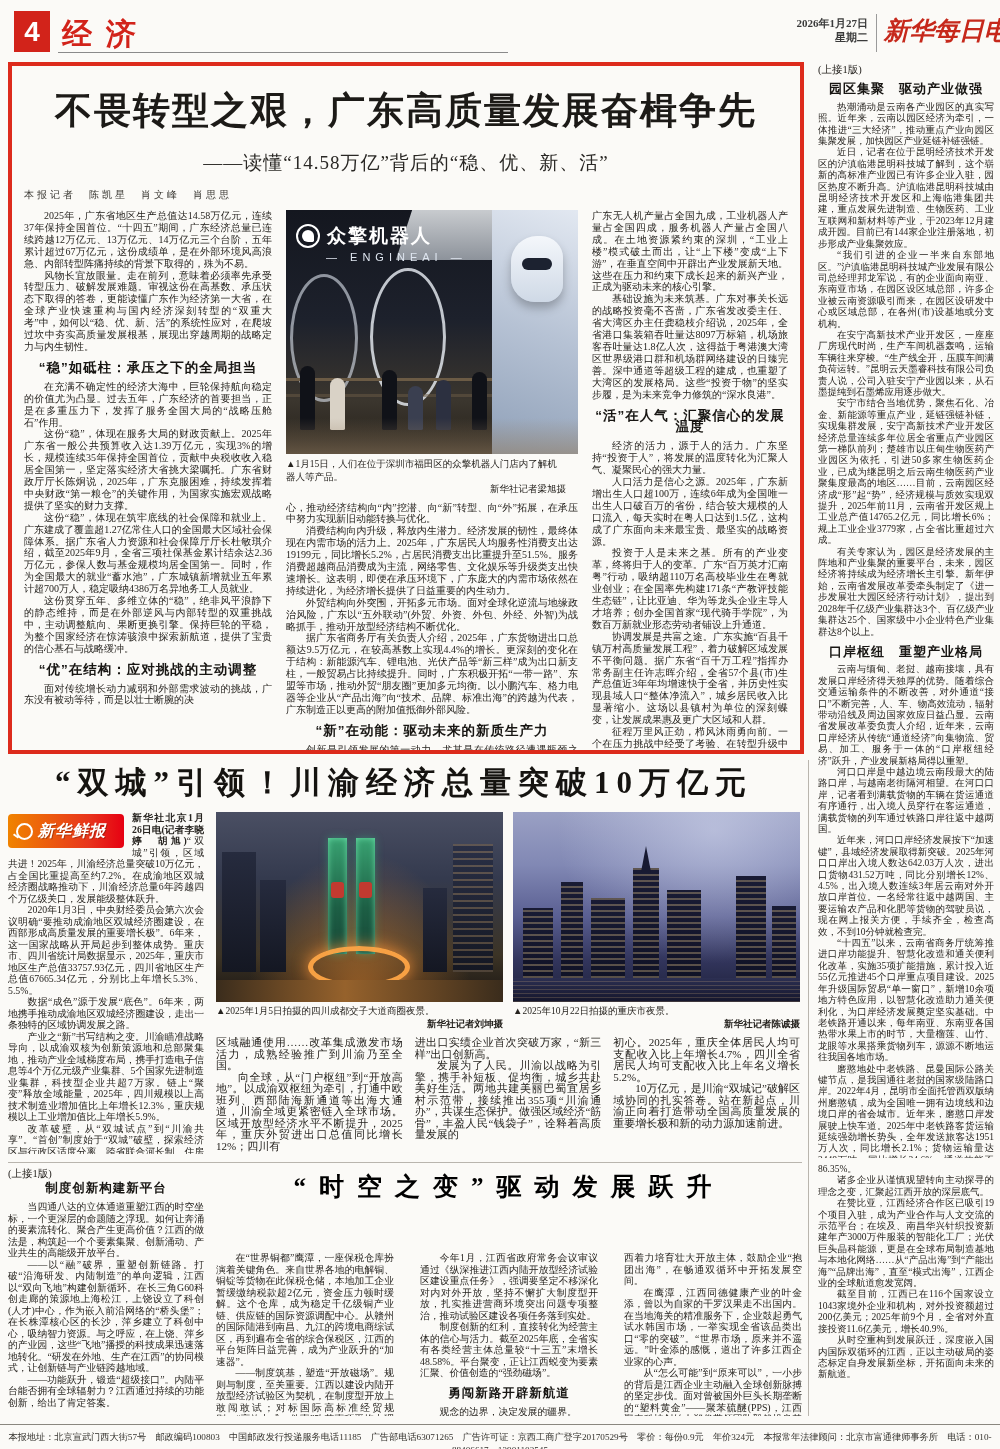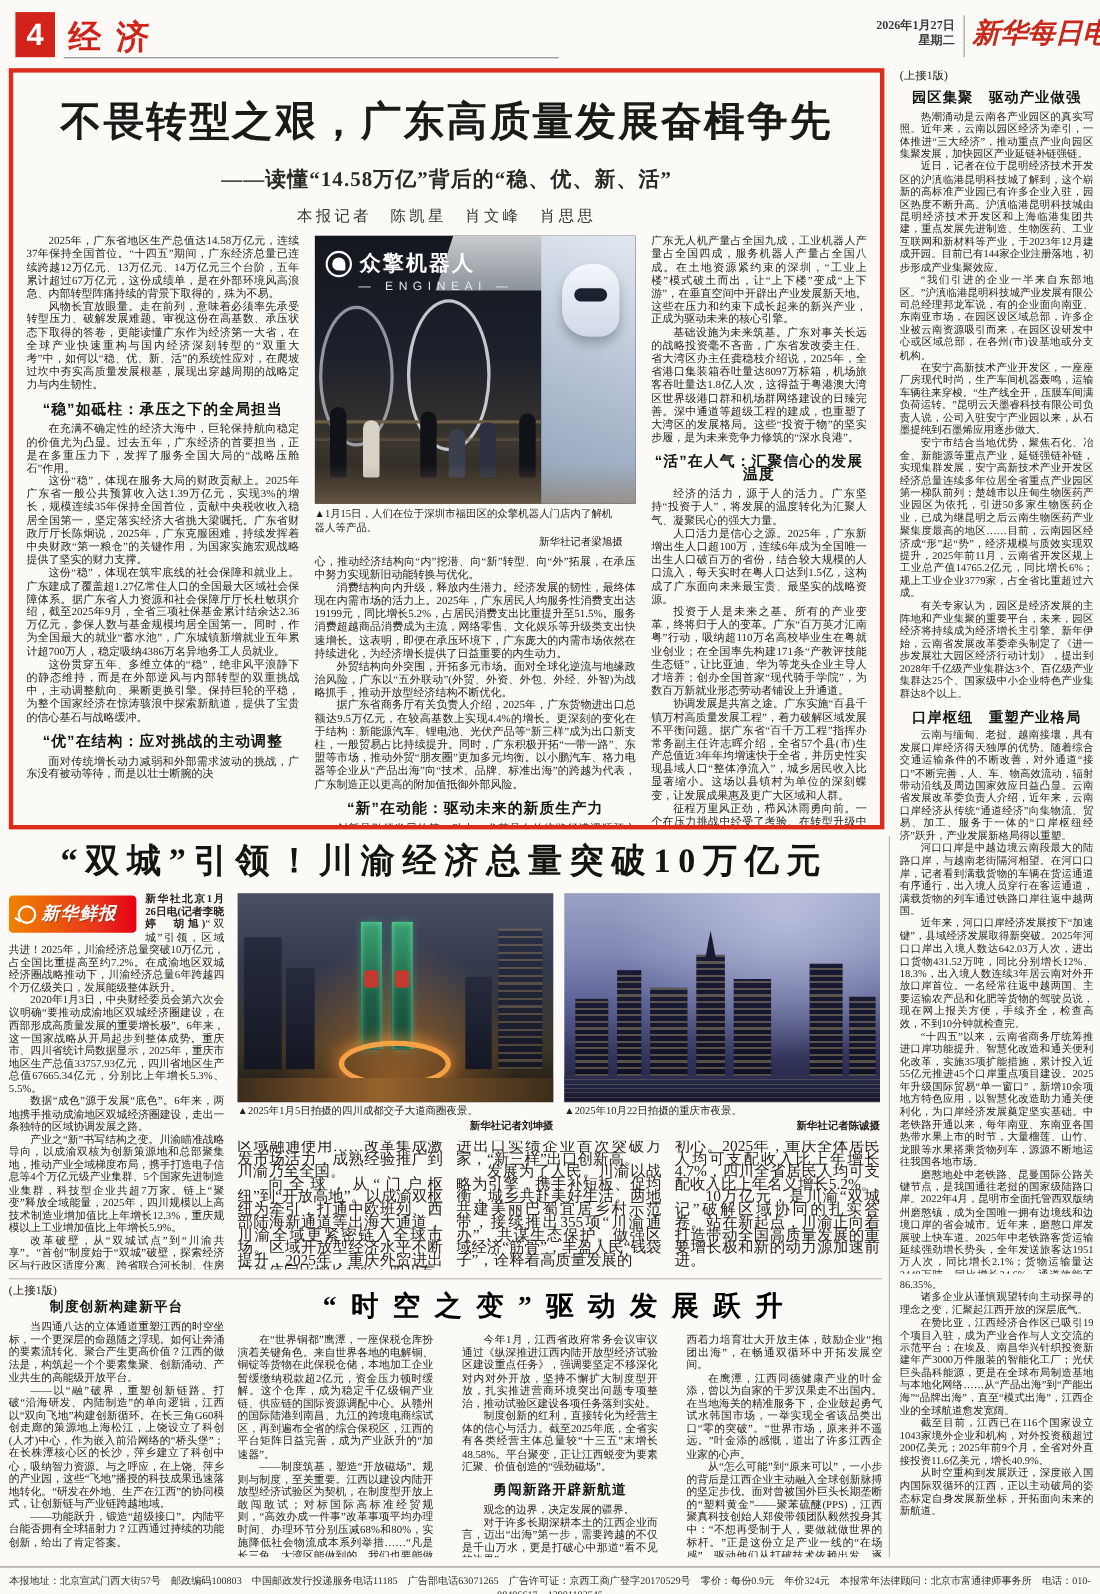--- a/index.html
+++ b/index.html
@@ -14,22 +14,22 @@
   .header-rule{position:absolute;left:58px;top:52px;width:450px;height:1px;background:#8a8a8a;}
   .date-block{position:absolute;left:720px;top:16px;width:148px;text-align:right;
           font-size:11px;line-height:14px;font-weight:bold;color:#3a3a3a;}
   .head-vline{position:absolute;left:876px;top:14px;width:1px;height:38px;background:#9a9a9a;}
   .masthead{position:absolute;left:884px;top:16px;width:112px;color:#c6281b;font-size:25px;font-weight:bold;
           font-style:italic;letter-spacing:0px;line-height:30px;white-space:nowrap;}
   
   .main-box{position:absolute;left:8px;top:62px;width:796px;height:692px;border:4px solid #dd2b1c;
           box-sizing:border-box;padding:6px 12px 26px 12px;overflow:hidden;background:#fbfaf7;}
   .lead-h1{margin:14px 0 0 0;text-align:center;font-size:37px;font-weight:bold;letter-spacing:2px;color:#1c1a17;}
-  .lead-h2{margin:14px 0 0 0;text-align:center;font-size:19px;font-weight:bold;letter-spacing:1px;color:#2a2825;}
-  .byline{margin:12px 0 8px 0;text-align:center;font-size:14px;letter-spacing:3px;color:#3a3833;}
+  .lead-h2{margin:14px 0 0 0;text-align:center;font-size:19px;font-weight:normal;letter-spacing:1px;color:#2a2825;}
+  .byline{margin:12px 0 8px 0;text-align:left;font-size:10px;letter-spacing:3px;color:#3a3833;}
   .cols{display:flex;gap:14px;height:546px;overflow:hidden;}
   .col{overflow:hidden;font-size:10px;line-height:11.9px;}
   .col.c1{flex:0 0 248px;}
   .col.c2{flex:0 0 292px;}
   .col.c3{flex:1;}
   .para{margin:0;text-indent:2em;text-align:justify;}
   .cont > p:first-child{text-indent:0;}
   .subhead{font-family:"Liberation Sans",sans-serif;font-size:13.5px;font-weight:bold;text-align:center;
           margin:9px 0 7px 0;color:#181613;letter-spacing:1px;}
   .subhead.small{font-size:12.5px;}
@@ -71,21 +71,21 @@
   
   .sc{position:absolute;left:8px;top:760px;width:792px;height:400px;overflow:hidden;}
   .sc-headline{margin:2px 0 8px 0;text-align:center;font-size:31px;font-weight:bold;letter-spacing:7px;color:#151310;}
   .sc-body{display:flex;gap:12px;height:342px;}
   .sc-col1{flex:0 0 196px;overflow:hidden;font-size:9.8px;line-height:11.5px;}
   .sc-right{flex:1;display:flex;flex-direction:column;}
   .sc-photos{display:flex;gap:10px;height:190px;}
   .sc-photos figure{flex:1;position:relative;overflow:hidden;}
   .sc-captions{display:flex;gap:10px;margin-top:3px;height:28px;font-size:9.5px;line-height:12.5px;}
   .sc-captions .capcell{flex:1;}
-  .sc-cols{display:flex;gap:12px;flex:1;overflow:hidden;font-size:14px;line-height:11.5px;margin-top:4px;}
+  .sc-cols{display:flex;gap:12px;flex:1;overflow:hidden;font-size:11px;line-height:11.5px;margin-top:4px;}
   .sc-cols > div{flex:1;overflow:hidden;}
   .xh-badge{float:left;width:116px;height:34px;margin:2px 8px 4px 0;border-radius:4px;position:relative;
       background:linear-gradient(90deg,#f08300,#e8341c 70%,#e60012);display:flex;align-items:center;gap:5px;
       padding-left:8px;box-sizing:border-box;}
   .xh-badge .badge-text{color:#fff;font-weight:bold;font-style:italic;font-size:16px;letter-spacing:1px;
       font-family:"Liberation Sans",sans-serif;text-shadow:1px 1px 0 rgba(120,30,0,.5);}
   .magnifier{width:13px;height:13px;border:2px solid #fff;border-radius:50%;position:relative;display:inline-block;}
   .magnifier::after{content:"";position:absolute;width:6px;height:2px;background:#fff;left:-5px;top:10px;
       transform:rotate(35deg);}
   .sc-dateline{font-weight:bold;}
@@ -129,21 +129,21 @@
   .cq-water{position:absolute;bottom:0;left:0;right:0;height:24px;
       background:repeating-linear-gradient(0deg,rgba(255,210,140,.18) 0 1px,rgba(20,21,42,0) 1px 4px),
       linear-gradient(180deg,#2c2f52,#14152a);}
   
   .h-divider{position:absolute;left:8px;top:1162px;width:794px;height:1px;background:#b9b5ae;}
   .bottom{position:absolute;left:8px;top:1168px;width:794px;height:248px;display:flex;gap:12px;overflow:hidden;}
   .b-col1{flex:0 0 196px;overflow:hidden;font-size:9.8px;line-height:11.5px;}
   .cont-note{font-size:10.5px;margin:0 0 3px 0;color:#26231f;}
   .b-main{flex:1;display:flex;flex-direction:column;overflow:hidden;}
   .b-headline{margin:2px 0 10px 0;text-align:center;font-size:25px;font-weight:bold;letter-spacing:13px;color:#000000;white-space:nowrap;}
-  .b-cols{display:flex;gap:26px;flex:1;overflow:hidden;font-size:9.8px;line-height:11.5px;}
+  .b-cols{display:flex;gap:26px;flex:1;overflow:hidden;font-size:9.8px;line-height:11.5px;margin-top:39px;}
   .b-cols > div{flex:1;overflow:hidden;}
   
   .v-divider{position:absolute;left:808px;top:760px;width:1px;height:656px;background:#b9b5ae;}
   .sidebar{position:absolute;left:818px;top:64px;width:176px;height:1094px;overflow:hidden;
       font-size:9.5px;line-height:11.4px;}
   .sidebar .subhead{font-size:13px;margin:8px 0 7px 0;}
   .sidebar-tail{position:absolute;left:818px;top:1164px;width:176px;height:252px;overflow:hidden;
       font-size:9.5px;line-height:11.4px;}
   
   .footer{position:absolute;left:0;right:0;top:1424px;border-top:1px solid #8a877f;padding-top:6px;
@@ -358,21 +358,21 @@
         <p class="para">近日，记者在位于昆明经济技术开发区的沪滇临港昆明科技城了解到，这个崭新的高标准产业园已有许多企业入驻，园区热度不断升高。沪滇临港昆明科技城由昆明经济技术开发区和上海临港集团共建，重点发展先进制造、生物医药、工业互联网和新材料等产业，于2023年12月建成开园。目前已有144家企业注册落地，初步形成产业集聚效应。</p>
         <p class="para">“我们引进的企业一半来自东部地区。”沪滇临港昆明科技城产业发展有限公司总经理邦龙军说，有的企业面向南亚、东南亚市场，在园区设区域总部，许多企业被云南资源吸引而来，在园区设研发中心或区域总部，在各州(市)设基地或分支机构。</p>
         <p class="para">在安宁高新技术产业开发区，一座座厂房现代时尚，生产车间机器轰鸣，运输车辆往来穿梭。“生产线全开，压膜车间满负荷运转。”昆明云天墨睿科技有限公司负责人说，公司入驻安宁产业园以来，从石墨提纯到石墨烯应用逐步做大。</p>
         <p class="para">安宁市结合当地优势，聚焦石化、冶金、新能源等重点产业，延链强链补链，实现集群发展，安宁高新技术产业开发区经济总量连续多年位居全省重点产业园区第一梯队前列；楚雄市以庄甸生物医药产业园区为依托，引进50多家生物医药企业，已成为继昆明之后云南生物医药产业聚集度最高的地区……目前，云南园区经济成“形”起“势”，经济规模与质效实现双提升，2025年前11月，云南省开发区规上工业总产值14765.2亿元，同比增长6%；规上工业企业3779家，占全省比重超过六成。</p>
         <p class="para">有关专家认为，园区是经济发展的主阵地和产业集聚的重要平台，未来，园区经济将持续成为经济增长主引擎。新年伊始，云南省发展改革委牵头制定了《进一步发展壮大园区经济行动计划》，提出到2028年千亿级产业集群达3个、百亿级产业集群达25个、国家级中小企业特色产业集群达8个以上。</p>
       </div>
     <h3 class="subhead">口岸枢纽　重塑产业格局</h3>
     <div>
         <p class="para">云南与缅甸、老挝、越南接壤，具有发展口岸经济得天独厚的优势。随着综合交通运输条件的不断改善，对外通道“接口”不断完善，人、车、物高效流动，辐射带动沿线及周边国家效应日益凸显。云南省发展改革委负责人介绍，近年来，云南口岸经济从传统“通道经济”向集物流、贸易、加工、服务于一体的“口岸枢纽经济”跃升，产业发展新格局得以重塑。</p>
         <p class="para">河口口岸是中越边境云南段最大的陆路口岸，与越南老街隔河相望。在河口口岸，记者看到满载货物的车辆在货运通道有序通行，出入境人员穿行在客运通道，满载货物的列车通过铁路口岸往返中越两国。</p>
-        <p class="para">近年来，河口口岸经济发展按下“加速键”，县域经济发展取得新突破。2025年河口口岸出入境人数达642.03万人次，进出口货物431.52万吨，同比分别增长12%、18.3%，出入境人数连续3年居云南对外开放口岸首位。一名经常往返中越两国、主要运输农产品和化肥等货物的驾驶员说，现在网上报关方便，手续齐全，检查高效，不到10分钟就检查完。</p>
+        <p class="para">近年来，河口口岸经济发展按下“加速键”，县域经济发展取得新突破。2025年河口口岸出入境人数达642.03万人次，进出口货物431.52万吨，同比分别增长12%、4.5%，出入境人数连续3年居云南对外开放口岸首位。一名经常往返中越两国、主要运输农产品和化肥等货物的驾驶员说，现在网上报关方便，手续齐全，检查高效，不到10分钟就检查完。</p>
         <p class="para">“十四五”以来，云南省商务厅统筹推进口岸功能提升、智慧化改造和通关便利化改革，实施35项扩能措施，累计投入近55亿元推进45个口岸重点项目建设。2025年升级国际贸易“单一窗口”，新增10余项地方特色应用，以智慧化改造助力通关便利化，为口岸经济发展奠定坚实基础。中老铁路开通以来，每年南亚、东南亚各国热带水果上市的时节，大量榴莲、山竹、龙眼等水果搭乘货物列车，源源不断地运往我国各地市场。</p>
         <p class="para">磨憨地处中老铁路、昆曼国际公路关键节点，是我国通往老挝的国家级陆路口岸。2022年4月，昆明市全面托管西双版纳州磨憨镇，成为全国唯一拥有边境线和边境口岸的省会城市。近年来，磨憨口岸发展驶上快车道。2025年中老铁路客货运输延续强劲增长势头，全年发送旅客达1951万人次，同比增长2.1%；货物运输量达2448万吨，同比增长24.6%。通道效能不断释放，带动区域要素加速流动，磨憨口岸逐渐成为货物和人员往来的重要枢纽。</p>
       </div>
   </aside>
   <aside class="sidebar-tail cont">
       <p class="para">86.35%。</p>
       <p class="para">诸多企业从谨慎观望转向主动探寻的理念之变，汇聚起江西开放的深层底气。</p>
       <p class="para">在赞比亚，江西经济合作区已吸引19个项目入驻，成为产业合作与人文交流的示范平台；在埃及、南昌华兴针织投资新建年产3000万件服装的智能化工厂；光伏巨头晶科能源，更是在全球布局制造基地与本地化网络……从“产品出海”到“产能出海”“品牌出海”，直至“模式出海”，江西企业的全球航道愈发宽阔。</p>
       <p class="para">截至目前，江西已在116个国家设立1043家境外企业和机构，对外投资额超过200亿美元；2025年前9个月，全省对外直接投资11.6亿美元，增长40.9%。</p>
       <p class="para">从时空重构到发展跃迁，深度嵌入国内国际双循环的江西，正以主动破局的姿态标定自身发展新坐标，开拓面向未来的新航道。</p>

